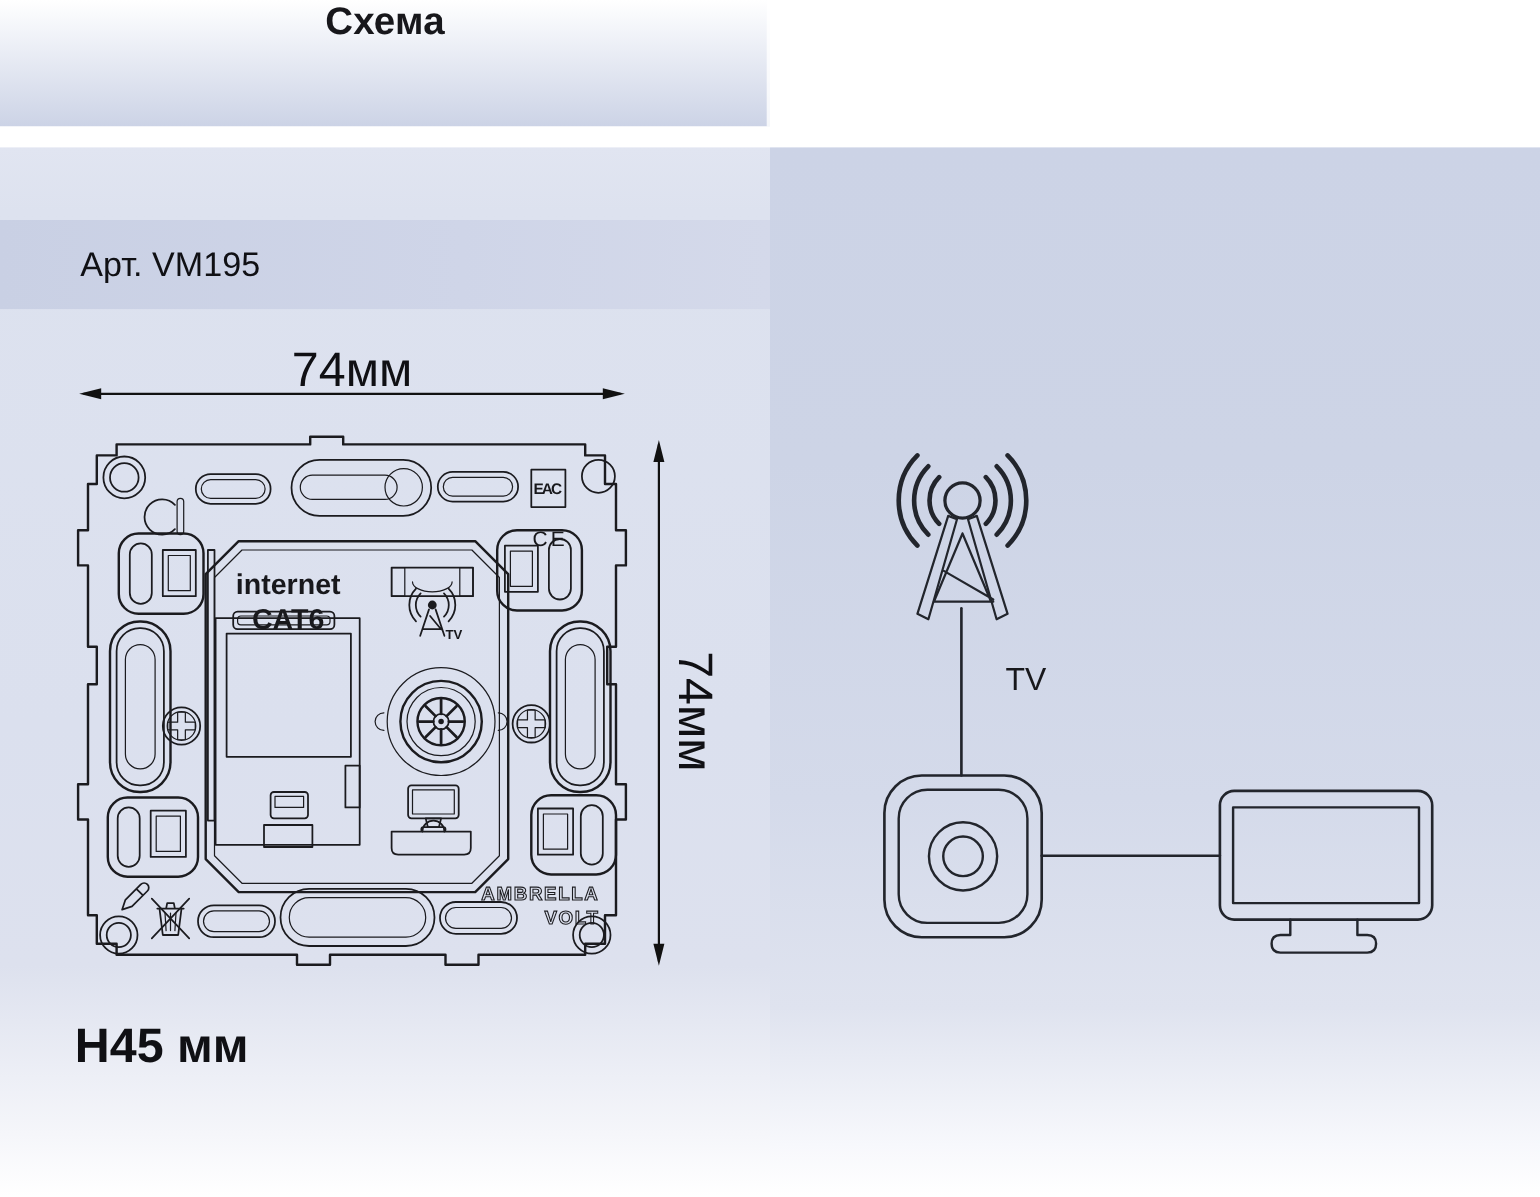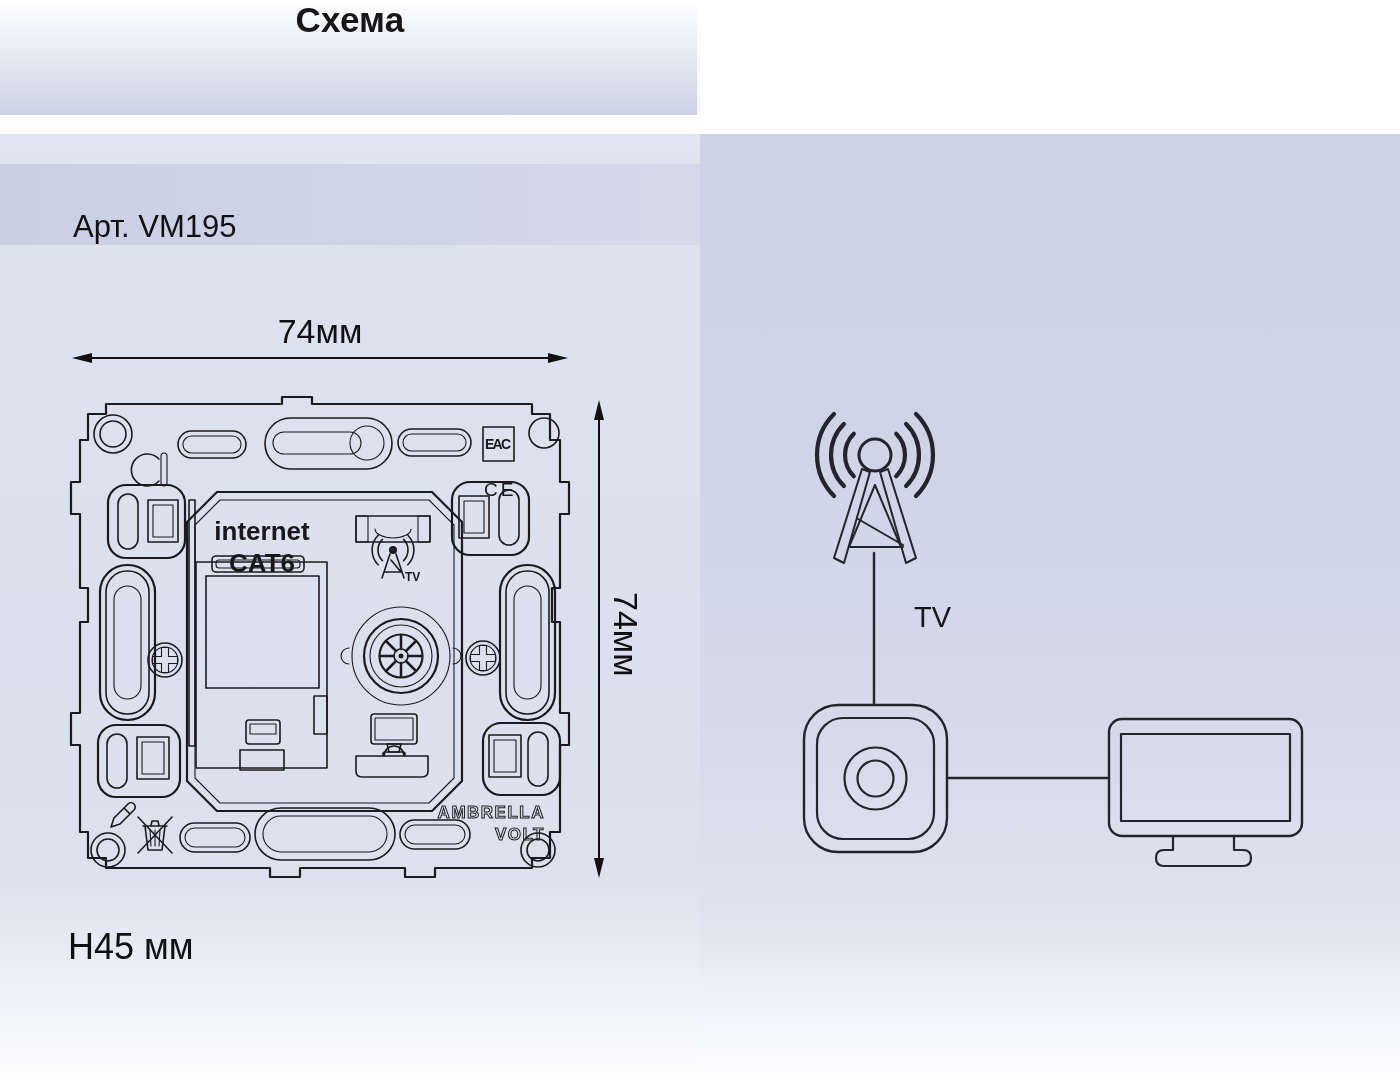--- a/index.html
+++ b/index.html
@@ -10,27 +10,27 @@
   .hdr{top:0;height:115px;width:700px;display:flex;align-items:flex-start;justify-content:center;}
   .hdr-left{left:0;background:linear-gradient(180deg,#ffffff 0%,#f2f4f9 25%,#ccd3e6 100%);}
   .hdr-right{left:700px;background:linear-gradient(180deg,#e9ecf4 0%,#dde2ee 25%,#c5cde1 100%);}
   .hdr-title{font-size:35px;font-weight:600;letter-spacing:.2px;color:#17171b;}
   .hdr-divider{left:697px;top:0;width:5px;height:115px;background:rgba(255,255,255,.8);}
   .white-band{left:0;top:115px;width:1400px;height:19px;background:#ffffff;}
   
   .col{top:134px;height:954px;width:700px;}
   .col-left{left:0;background:linear-gradient(180deg,#e1e5f1 0%,#dde2ef 6%,#dbe0ee 55%,#dde1ee 78%,#f5f6fa 94%,#ffffff 100%);}
   .col-right{left:700px;background:linear-gradient(180deg,#ccd3e6 0%,#cdd4e6 30%,#d4daea 62%,#dfe3ef 82%,#f7f8fc 95%,#ffffff 100%);}
-  .art-band{left:0;top:164px;width:700px;height:81px;display:flex;align-items:flex-end;
+  .art-band{left:0;top:200px;width:700px;height:81px;display:flex;align-items:center;
             background:linear-gradient(90deg,#c9d0e4 0%,#cfd5e8 60%,#d4d9ea 100%);}
   .art-text{margin-left:73px;font-size:31px;font-weight:500;color:#101014;}
-  .dim-label{font-size:34px;font-weight:500;color:#101014;}
+  .dim-label{font-size:44px;font-weight:500;color:#101014;}
   .dim-top{left:70px;top:312px;width:500px;text-align:center;}
   .dim-right{left:606px;top:592px;writing-mode:vertical-rl;}
-  .dim-depth{left:68px;top:926px;font-size:36px;}
+  .dim-depth{left:68px;top:926px;font-size:44px;font-weight:bold;}
   svg{display:block;}
   .ln{fill:none;stroke:#1b1b1f;stroke-linejoin:round;stroke-linecap:round;}
   .s2{stroke-width:2.2;} .s16{stroke-width:1.6;} .s1{stroke-width:1.1;} .s25{stroke-width:2.5;}
   .dk{fill:#1b1b1f;stroke:none;}
   .mtxt{fill:#18181c;stroke:none;font-family:"Liberation Sans","DejaVu Sans",sans-serif;}
   .otxt{fill:none;stroke:#1c1c20;stroke-width:1;font-family:"Liberation Sans","DejaVu Sans",sans-serif;
         font-weight:700;letter-spacing:1.5px;}
   .cn{fill:none;stroke:#22252c;stroke-linejoin:round;stroke-linecap:round;}
 </style>
 </head>

